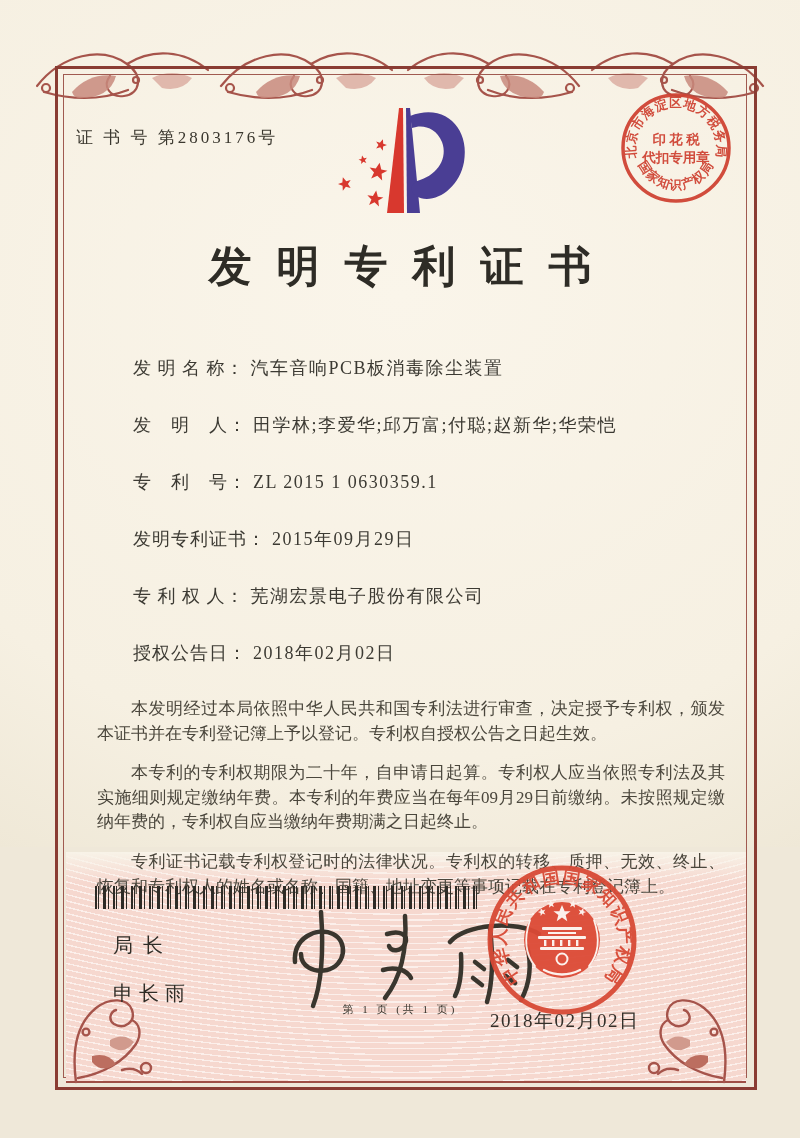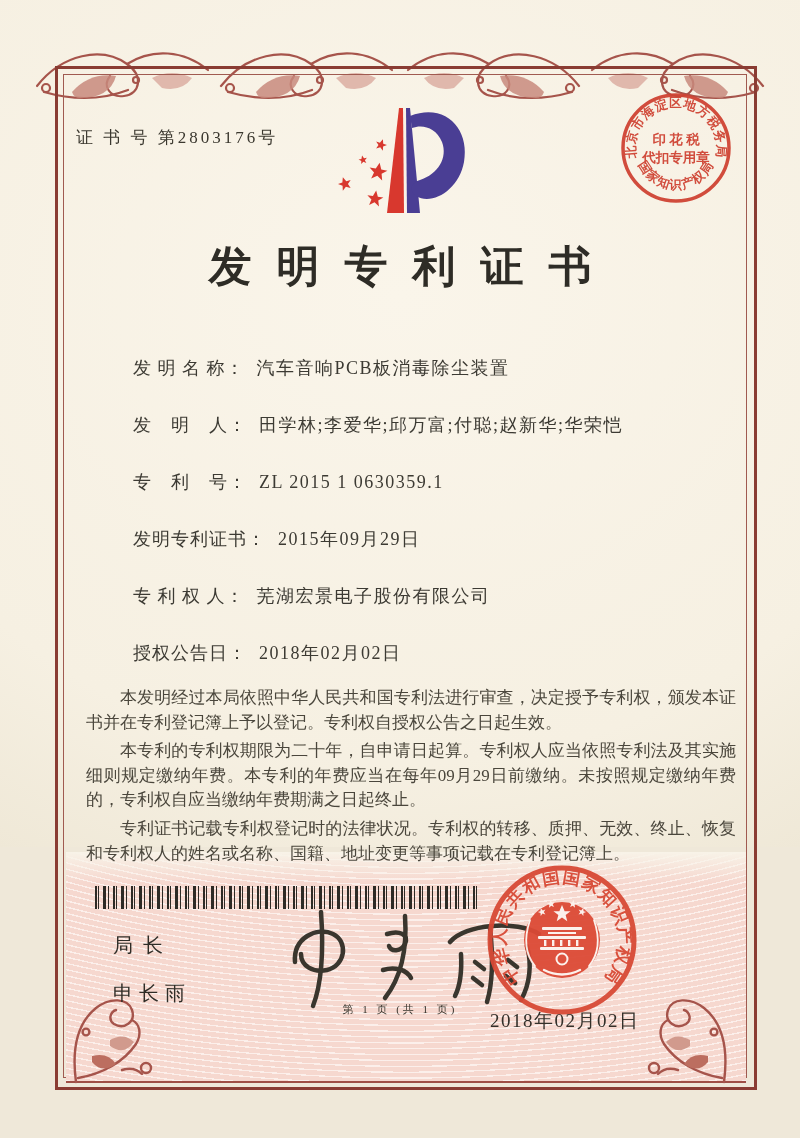--- a/index.html
+++ b/index.html
@@ -44,27 +44,27 @@
   }
   .page-title{
     position:absolute;left:0;top:238px;width:100%;
     text-align:center;font-size:43px;font-weight:700;
     letter-spacing:25px;padding-left:25px;box-sizing:border-box;
     color:#2e2c26;
   }
   .fields{position:absolute;left:95px;top:356px;right:70px;}
   .field-row{margin-bottom:33px;font-size:18px;color:#3c3a33;white-space:nowrap;}
   .field-label{letter-spacing:1px;margin-left:38px;}
-  .field-value{margin-left:12px;letter-spacing:1.5px;}
+  .field-value{margin-left:6px;letter-spacing:1.5px;}
   .paragraphs{
     position:absolute;left:82px;top:682px;width:658px;
     font-size:17px;line-height:24.6px;color:#4a463c;
     text-align:justify;
   }
-  .paragraphs p{margin:4px;text-indent:2em;}
+  .paragraphs p{margin:15px;text-indent:2em;}
   
   .barcode{
     position:absolute;left:95px;top:886px;width:382px;height:23px;
     background:repeating-linear-gradient(90deg,
       #2e2b26 0 2px, rgba(0,0,0,0) 2px 3px,
       #2e2b26 3px 4px, rgba(0,0,0,0) 4px 8px,
       #2e2b26 8px 11px, rgba(0,0,0,0) 11px 13px,
       #2e2b26 13px 14px, rgba(0,0,0,0) 14px 18px);
   }
   

